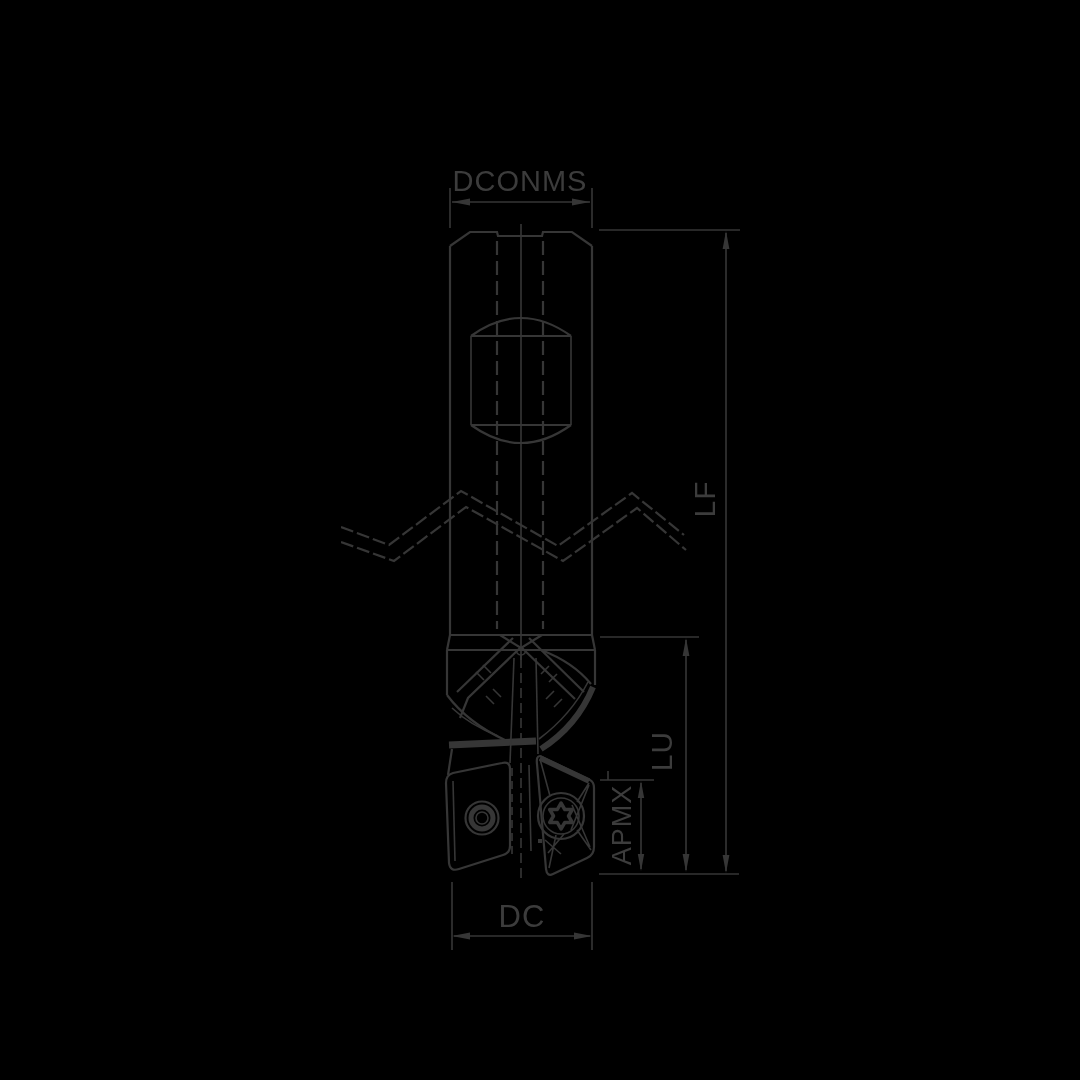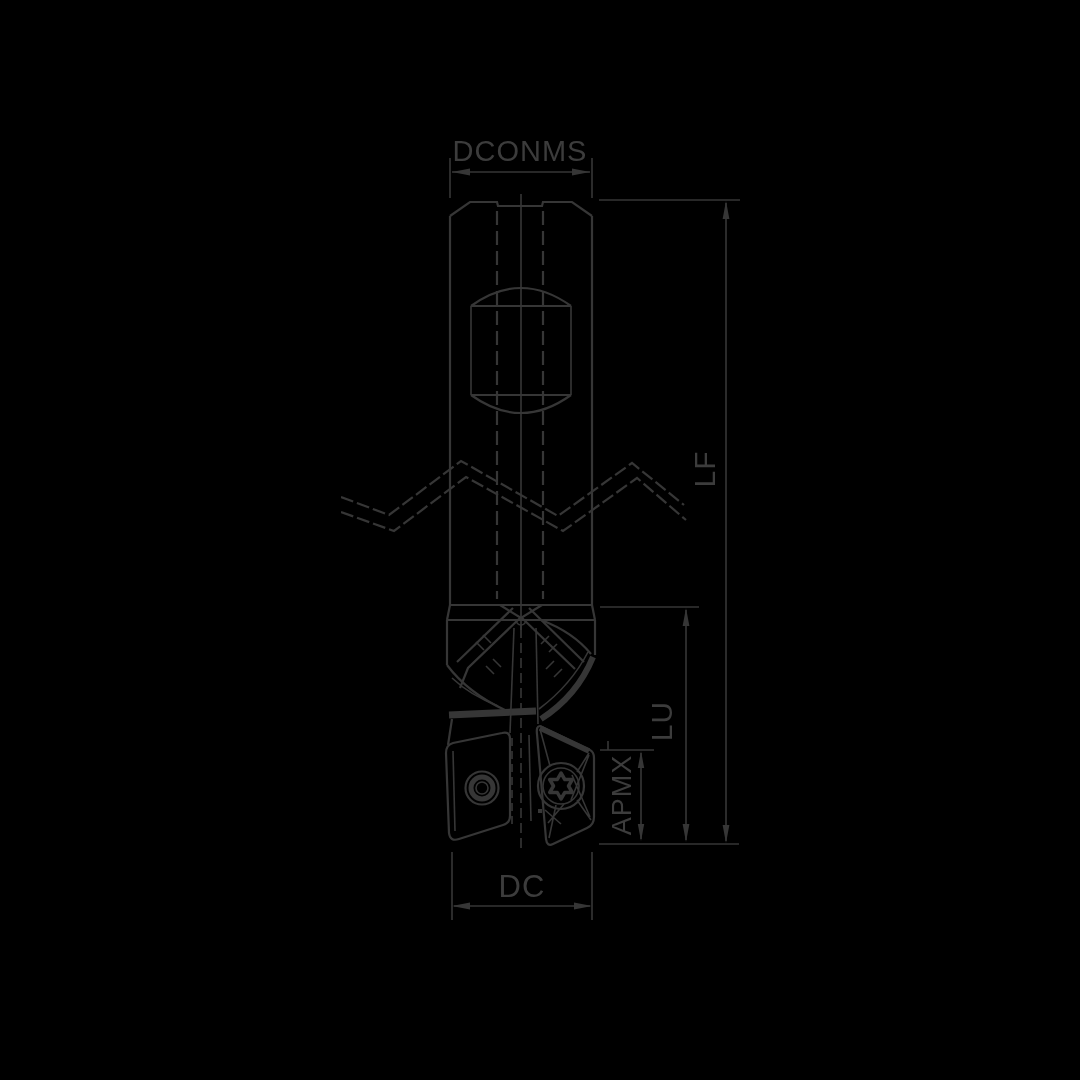--- a/index.html
+++ b/index.html
@@ -2,21 +2,21 @@
 <html style="--background: #000000; --line: #363636; --text: #3c3c3c;"><head>
 <meta charset="utf-8">
 <style>
   :root{
     --background:#000000;
     --line:#363636;
     --text:#3c3c3c;
   }
   html,body{margin:0;padding:0;width:1080px;height:1080px;background:var(--background);overflow:hidden;}
   .canvas{position:relative;width:1080px;height:1080px;background:var(--background);}
-  .drawing-region{position:absolute;left:341px;top:135px;width:399px;height:786px;background:var(--background);}
+  .drawing-region{position:absolute;left:341px;top:165px;width:399px;height:786px;background:var(--background);}
   svg{display:block;width:100%;height:100%;}
   svg path,svg line,svg circle,svg polyline,svg rect{stroke:var(--line);fill:none;}
   svg .s{stroke-width:2.2;}
   svg .thin{stroke-width:1.6;}
   svg .dim{stroke-width:1.6;}
   svg .tk{stroke-linecap:butt;}
   svg .fill{fill:var(--line);stroke:none;}
   svg text{fill:var(--text);stroke:none;font-family:"Liberation Sans",sans-serif;letter-spacing:1px;}
 </style>
 </head>

